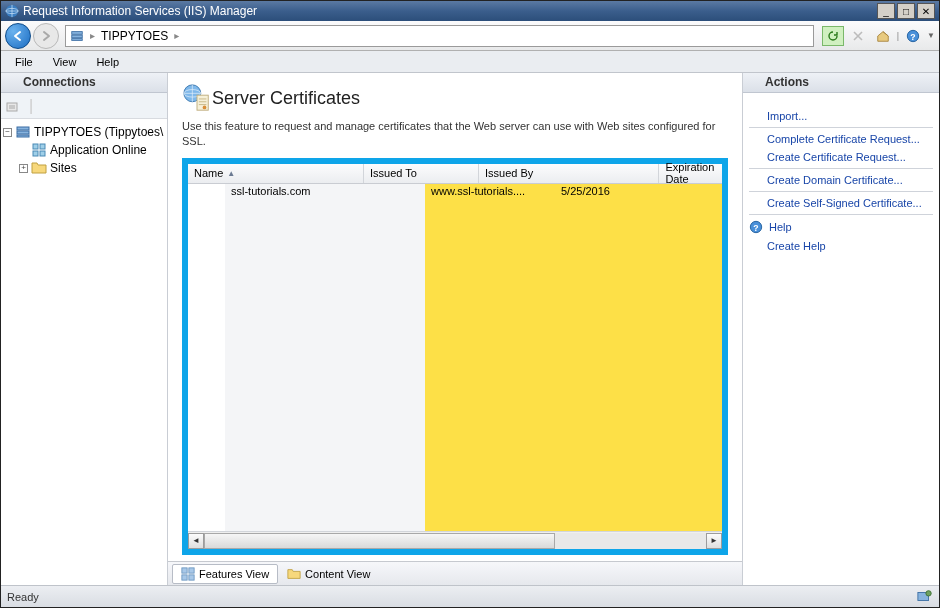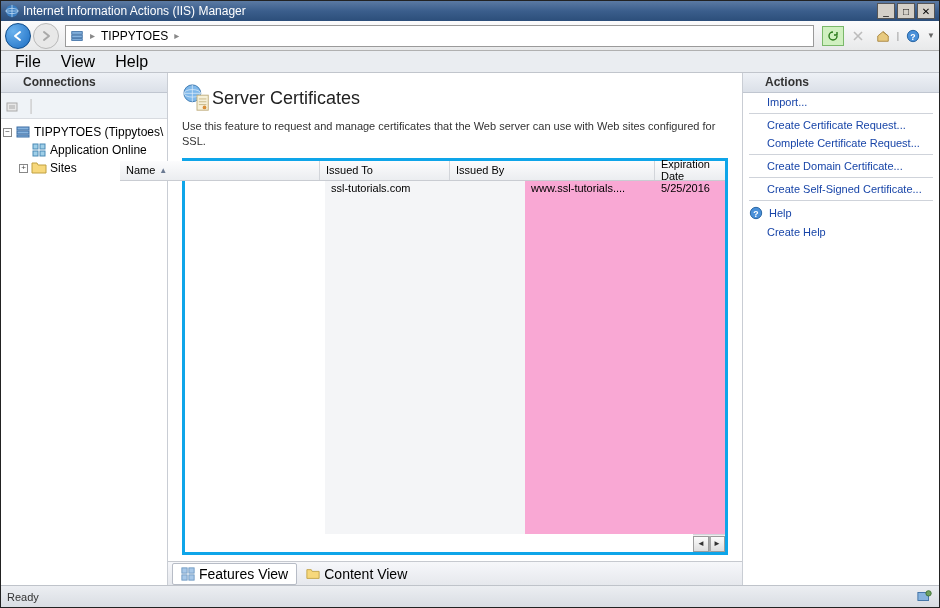--- a/index.html
+++ b/index.html
@@ -10,73 +10,73 @@
 .titlebar-title { flex:1; font-weight:normal; }
 .win-btn { width:18px; height:16px; background:#d4d0c8; border:1px solid #555; margin-left:2px; display:flex; align-items:center; justify-content:center; font-size:10px; color:#000; }
 .navbar { height:30px; background:linear-gradient(to bottom,#fbfbfc,#e8e9ea); border-bottom:1px solid #b0b0b0; display:flex; align-items:center; padding:2px 4px; }
 .nav-btn { width:26px; height:26px; border-radius:50%; display:flex; align-items:center; justify-content:center; margin-right:2px; }
 .nav-back { background:radial-gradient(circle at 30% 30%, #6cb3ef, #1a6cc2); border:1px solid #0a4a8a; }
 .nav-fwd { background:#e8e8e8; border:1px solid #b8b8b8; }
 .address-bar { flex:1; height:22px; border:1px solid #9a9a9a; background:#fff; display:flex; align-items:center; padding:0 4px; font-size:12px; margin:0 4px; }
 .address-bar .sep { margin:0 6px; color:#888; font-size:10px; }
 .tool-icons { display:flex; align-items:center; gap:3px; margin-left:4px; }
 .tool-icon { width:22px; height:20px; display:flex; align-items:center; justify-content:center; border:1px solid transparent; }
-.menubar { height:22px; background:#eaedf1; border-bottom:1px solid #c1c5cc; display:flex; align-items:center; padding:0 4px; font-size:16px; }
+.menubar { height:22px; background:#eaedf1; border-bottom:1px solid #c1c5cc; display:flex; align-items:center; padding:0 4px; font-size:11px; }
 .menu-item { padding:2px 10px; }
 .content { flex:1; display:flex; background:#fff; min-height:0; }
 .connections-panel { width:167px; background:#eff3f7; border-right:1px solid #c9cdd4; display:flex; flex-direction:column; }
 .panel-header { height:20px; background:linear-gradient(to bottom,#eef1f6,#dbe0e8); border-bottom:1px solid #c0c6d0; font-size:12px; font-weight:bold; padding:2px 22px; color:#333; }
 .conn-toolbar { height:26px; border-bottom:1px solid #d8dbe0; display:flex; align-items:center; padding:0 4px; gap:8px; }
 .tree { flex:1; background:#fff; border:none; font-size:12px; padding:4px 2px; overflow:hidden; }
 .tree-row { display:flex; align-items:center; height:18px; white-space:nowrap; }
 .tree-indent { display:inline-block; }
 .tree-toggle { width:9px; height:9px; border:1px solid #888; display:inline-flex; align-items:center; justify-content:center; font-size:8px; line-height:8px; margin-right:3px; background:#fff; color:#444;}
 .tree-icon { width:16px; height:16px; margin-right:3px; }
 .main-panel { flex:1; display:flex; flex-direction:column; background:#fff; min-width:0;}
 .main-body { flex:1; padding:10px 14px 6px 14px; display:flex; flex-direction:column; background:#fff; min-height:0;}
 .main-heading-row { display:flex; align-items:center; margin-bottom:6px;}
 .main-heading { font-size:18px; color:#222; }
 .main-desc { font-size:11px; color:#333; margin-bottom:8px; line-height:1.4;}
-.grid-wrap { flex:1; border:3px solid #0ea5e9; display:flex; flex-direction:column; min-height:0; background:#fff;align-items:flex-end;}
+.grid-wrap { flex:1; border:6px solid #0ea5e9; display:flex; flex-direction:column; min-height:0; background:#fff;}
 .grid-header { display:flex; height:20px; background:linear-gradient(to bottom,#fcfcfd,#ebedf0); border-bottom:1px solid #c9ccd2; font-size:11px;}
 .grid-header .col { border-right:1px solid #d2d5da; padding:2px 6px; display:flex; align-items:center; gap:4px;}
-.grid-body { flex:1; overflow:hidden; position:relative; background:#f9a8d4;}
+.grid-body { flex:1; overflow:hidden; position:relative; background:#fde047;margin-left:37px;}
 .grid-row { display:flex; height:18px; font-size:11px; }
 .grid-row .col { padding:1px 6px; white-space:nowrap; overflow:hidden; text-overflow:ellipsis;}
 .col-name{width:200px;} .col-to{width:130px;} .col-by{width:205px;} .col-date{width:70px;}
 .grid-body-inner { position:relative; height:100%;}
 .grid-shade { position:absolute; top:0; bottom:0; left:0; width:200px; background:#f4f5f7;}
 .h-scroll { height:18px; border-top:1px solid #d2d5da; background:#efefef; display:flex; align-items:center;}
 .h-scroll .sb-btn { width:16px; height:16px; border:1px solid #9c9c9c; background:linear-gradient(to bottom,#fcfcfc,#dedede); display:flex; align-items:center; justify-content:center; font-size:8px; color:#333;}
 .h-scroll .sb-track { flex:1; height:16px; background:#e8e8e8; position:relative;}
 .h-scroll .sb-thumb { position:absolute; left:0; top:0; bottom:0; width:70%; background:linear-gradient(to bottom,#f6f6f6,#d9d9d9); border:1px solid #a8a8a8;}
-.view-tabs { height:24px; border-top:1px solid #c6c9cf; background:linear-gradient(to bottom,#f6f7fa,#e6e8ed); display:flex; align-items:center; padding:0 4px; font-size:14px;}
+.view-tabs { height:24px; border-top:1px solid #c6c9cf; background:linear-gradient(to bottom,#f6f7fa,#e6e8ed); display:flex; align-items:center; padding:0 4px; font-size:11px;}
 .vtab { display:flex; align-items:center; gap:4px; padding:2px 8px; border:1px solid transparent;}
 .vtab.active { border:1px solid #b7bcc6; background:#fff; border-radius:2px;}
 .actions-panel { width:197px; background:#eff3f7; border-left:1px solid #c9cdd4; display:flex; flex-direction:column;}
 .actions-body { flex:1; background:#fff; margin:0; overflow:hidden;}
-.action-group { padding:0 0 6px 0;}
+.action-group { padding:14px 0 6px 0;}
 .action-link { display:flex; align-items:center; gap:6px; font-size:11px; color:#1845a8; padding:3px 10px 3px 24px;}
 .action-link.with-icon { padding-left:6px;}
 .action-divider { border-top:1px solid #cfd3da; margin:2px 6px;}
 .statusbar { height:22px; background:linear-gradient(to bottom,#eceef2,#d9dde3); border-top:1px solid #bfc3ca; display:flex; align-items:center; padding:0 6px; font-size:11px; color:#333; justify-content:space-between;}
 .sort-arrow{font-size:8px;color:#6b7a92;}
 </style>
 </head>
 <body>
 
 <div class="window">
 
   <div class="titlebar">
     <svg width="14" height="14" viewBox="0 0 16 16">
         <circle cx="8" cy="8" r="7" fill="#3a7dc0"></circle>
         <ellipse cx="8" cy="8" rx="7" ry="3" fill="none" stroke="#cfe5fa" stroke-width="0.8"></ellipse>
         <path d="M8 1v14M1 8h14" stroke="#cfe5fa" stroke-width="0.8"></path>
       </svg>
-    <div class="titlebar-title">Internet Information Actions (IIS) Manager</div>
+    <div class="titlebar-title">Request Information Services (IIS) Manager</div>
     <div class="win-btn">_</div>
     <div class="win-btn">□</div>
     <div class="win-btn">✕</div>
   </div>
 
   <div class="navbar">
     <div class="nav-btn nav-back">
       <svg width="12" height="12" viewBox="0 0 12 12">
           <path d="M8 2 L3 6 L8 10" stroke="#fff" stroke-width="2" fill="none" stroke-linecap="round" stroke-linejoin="round"></path>
         </svg>
@@ -238,22 +238,22 @@
         </div>
       </div>
     </div>
 
     <div class="actions-panel">
       <div class="panel-header">Actions</div>
       <div class="actions-body">
         <div class="action-group">
           <div class="action-link">Import...</div>
           <div class="action-divider"></div>
+          <div class="action-link">Complete Certificate Request...</div>
           <div class="action-link">Create Certificate Request...</div>
-          <div class="action-link">Complete Certificate Request...</div>
           <div class="action-divider"></div>
           <div class="action-link">Create Domain Certificate...</div>
           <div class="action-divider"></div>
           <div class="action-link">Create Self-Signed Certificate...</div>
           <div class="action-divider"></div>
           <div class="action-link with-icon">
             <svg width="14" height="14" viewBox="0 0 16 16">
                 <circle cx="8" cy="8" r="6.5" fill="#4a90d9" stroke="#1a5a9a"></circle>
                 <text x="8" y="12" text-anchor="middle" fill="#fff" font-size="10" font-weight="bold">?</text>
               </svg>

